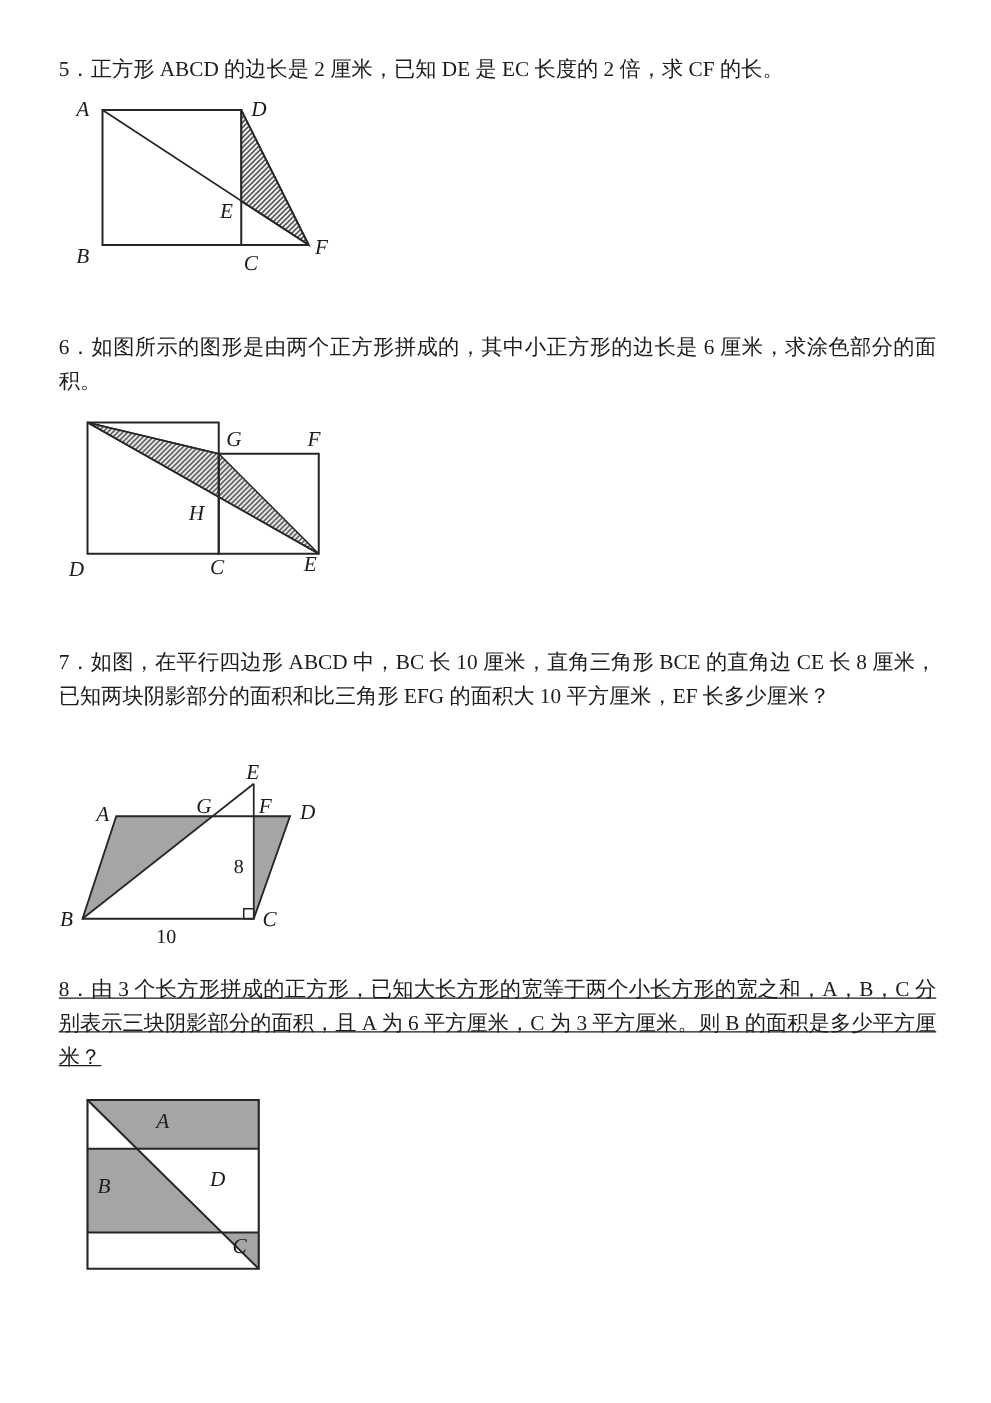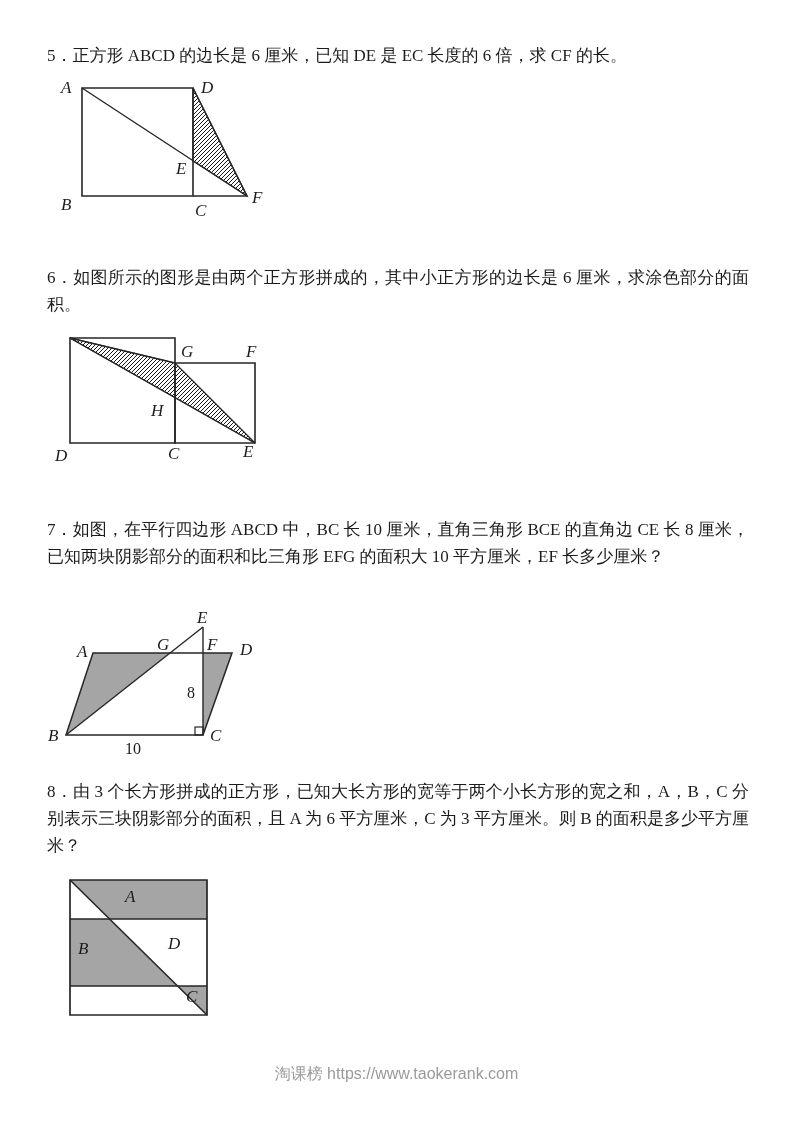--- a/index.html
+++ b/index.html
@@ -42,21 +42,21 @@
     font-family:"Liberation Sans","DejaVu Sans",sans-serif;
     font-size:16px;
     color:#9a9a9a;
   }
 </style>
 </head>
 <body>
 
 <div id="page">
 
-  <p class="problem-text" style="top:42px;"><span>5．</span><span>正方形 ABCD 的边长是 6 厘米，已知 DE 是 EC 长度的 6 倍，求 CF 的长。</span></p>
+  <p class="problem-text" style="top:42px;"><span>5．</span><span>正方形 ABCD 的边长是 2 厘米，已知 DE 是 EC 长度的 2 倍，求 CF 的长。</span></p>
 
   <svg class="fig" style="left:55px;top:73px;" width="230" height="148" viewBox="0 0 230 148">
     <defs>
       <pattern id="hatch5" patternUnits="userSpaceOnUse" width="4" height="4">
         <path d="M-1,1 l2,-2 M0,4 l4,-4 M3,5 l2,-2" stroke="#1a1a1a" stroke-width="1" fill="none"></path>
       </pattern>
     </defs>
     <polygon points="138,15 138,88 192,123" fill="url(#hatch5)" stroke="#262626" stroke-width="1.3"></polygon>
     <rect class="frame" x="27" y="15" width="111" height="108" fill="none" stroke="#262626" stroke-width="1.6"></rect>
     <line x1="27" y1="15" x2="192" y2="123" stroke="#262626" stroke-width="1.4"></line>
@@ -104,31 +104,30 @@
     <text class="flabel" x="112" y="44">G</text>
     <text class="flabel" x="162" y="44">F</text>
     <text class="flabel" x="32" y="51">A</text>
     <text class="flabel" x="195" y="49">D</text>
     <text class="flabel" x="3" y="135">B</text>
     <text class="flabel" x="165" y="135">C</text>
     <text class="fnum" x="142" y="92">8</text>
     <text class="fnum" x="80" y="148">10</text>
   </svg>
 
-  <p class="problem-text" style="top:778px;"><span>8．</span><span>由 3 个长方形拼成的正方形，已知大长方形的宽等于两个小长方形的宽之和，A，B，C 分别表示三块阴影部分的面积，且 A 为 6 平方厘米，C 为 3 平方厘米。则 B 的面积是多少平方厘米？</span></p>
+  <p class="problem-text" style="top:778px;text-decoration:underline;"><span>8．</span><span>由 3 个长方形拼成的正方形，已知大长方形的宽等于两个小长方形的宽之和，A，B，C 分别表示三块阴影部分的面积，且 A 为 6 平方厘米，C 为 3 平方厘米。则 B 的面积是多少平方厘米？</span></p>
 
   <svg class="fig" style="left:60px;top:872px;" width="160" height="152" viewBox="0 0 160 152">
     <polygon points="10,8 147,8 147,47 49.6,47" fill="#a5a5a5" stroke="none"></polygon>
     <polygon points="10,47 49.6,47 117.6,114 10,114" fill="#a5a5a5" stroke="none"></polygon>
     <polygon points="117.6,114 147,114 147,143" fill="#a5a5a5" stroke="none"></polygon>
     <rect class="frame" x="10" y="8" width="137" height="135" fill="none" stroke="#262626" stroke-width="1.7"></rect>
     <line x1="10" y1="47" x2="147" y2="47" stroke="#262626" stroke-width="1.5"></line>
     <line x1="10" y1="114" x2="147" y2="114" stroke="#262626" stroke-width="1.5"></line>
     <line x1="10" y1="8" x2="147" y2="143" stroke="#262626" stroke-width="1.6"></line>
     <text class="flabel" x="65" y="30">A</text>
     <text class="flabel" x="18" y="82">B</text>
     <text class="flabel" x="108" y="77">D</text>
     <text class="flabel" x="126" y="130">C</text>
   </svg>
 
-  <div id="footer">淘课榜 https://www.taokerank.com</div>
 
 </div>
 
 </body></html>

